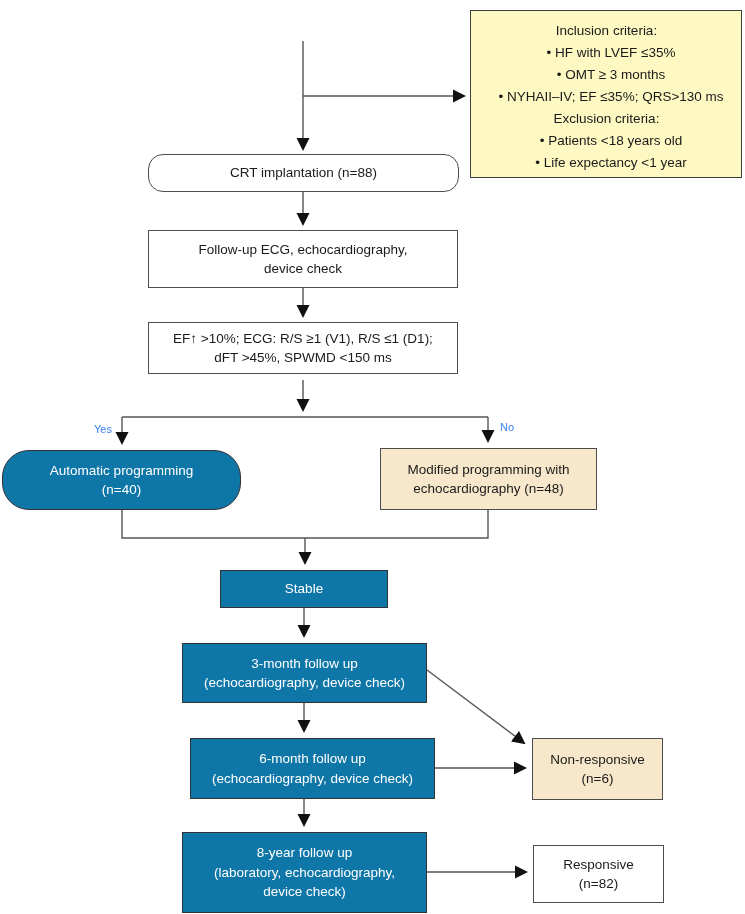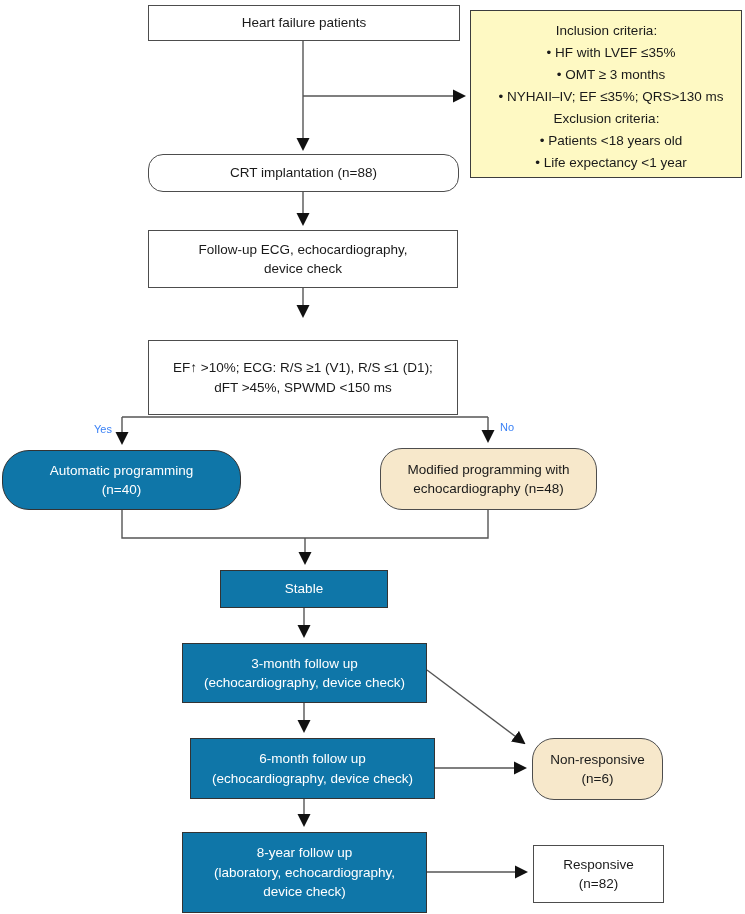--- a/index.html
+++ b/index.html
@@ -17,21 +17,21 @@
     box-sizing:border-box;
     border:1.4px solid #4d4d4d;
     background:#ffffff;
     display:flex; flex-direction:column;
     align-items:center; justify-content:center;
     text-align:center;
     font-size:13.5px; line-height:19.5px;
     color:#1a1a1a;
   }
   .box.blue   { background:var(--blue,#0f76a8); color:#ffffff; border-color:#333333; }
-  .box.cream  { background:var(--cream,#f7e8cb); border-color:#4d4d4d;border-radius:22px; }
+  .box.cream  { background:var(--cream,#f7e8cb); border-color:#4d4d4d; }
   .criteria {
     position:absolute;
     box-sizing:border-box;
     border:1.4px solid #3d3d3d;
     background:#fef9c3;
     padding:9px 10px 6px 11px;
     font-size:13.5px; line-height:22px;
     text-align:center;
   }
   .criteria .indent { padding-left:9px; }
@@ -78,44 +78,41 @@
       <path d="M304,799 V825" marker-end="url(#ah)"></path>
 
       <path d="M427,670 L524,743" marker-end="url(#ah)"></path>
 
       <path d="M427,768 H525" marker-end="url(#ah)"></path>
 
       <path d="M427,872 H526" marker-end="url(#ah)"></path>
     </g>
   </svg>
 
-  <div class="box" style="left:148px; top:5px; width:312px; height:36px;">
-    <span>Heart failure patients</span>
-  </div>
 
   <div class="criteria" style="left:470px; top:10px; width:272px; height:168px;">
     <div>Inclusion criteria:</div>
     <div class="indent">• HF with LVEF ≤35%</div>
     <div class="indent">• OMT ≥ 3 months</div>
     <div class="indent">• NYHAII–IV; EF ≤35%; QRS&gt;130 ms</div>
     <div>Exclusion criteria:</div>
     <div class="indent">• Patients &lt;18 years old</div>
     <div class="indent">• Life expectancy &lt;1 year</div>
   </div>
 
   <div class="box" style="left:148px; top:154px; width:311px; height:38px;border-radius:15px;">
     <span>CRT implantation (n=88)</span>
   </div>
 
   <div class="box" style="left:148px; top:230px; width:310px; height:58px;">
     <span>Follow-up ECG, echocardiography,</span>
     <span>device check</span>
   </div>
 
-  <div class="box" style="left:148px; top:340px; width:310px; height:75px;">
+  <div class="box" style="left:148px; top:322px; width:310px; height:52px;">
     <span>EF↑ &gt;10%; ECG: R/S ≥1 (V1), R/S ≤1 (D1);</span>
     <span>dFT &gt;45%, SPWMD &lt;150 ms</span>
   </div>
 
   <div class="edge-label" style="left:80px; top:423px; width:32px; text-align:right;">Yes</div>
   <div class="edge-label" style="left:500px; top:421px;">No</div>
 
   <div class="box blue" style="left:2px; top:450px; width:239px; height:60px;border-radius:27px;">
     <span>Automatic programming</span>
     <span>(n=40)</span>

